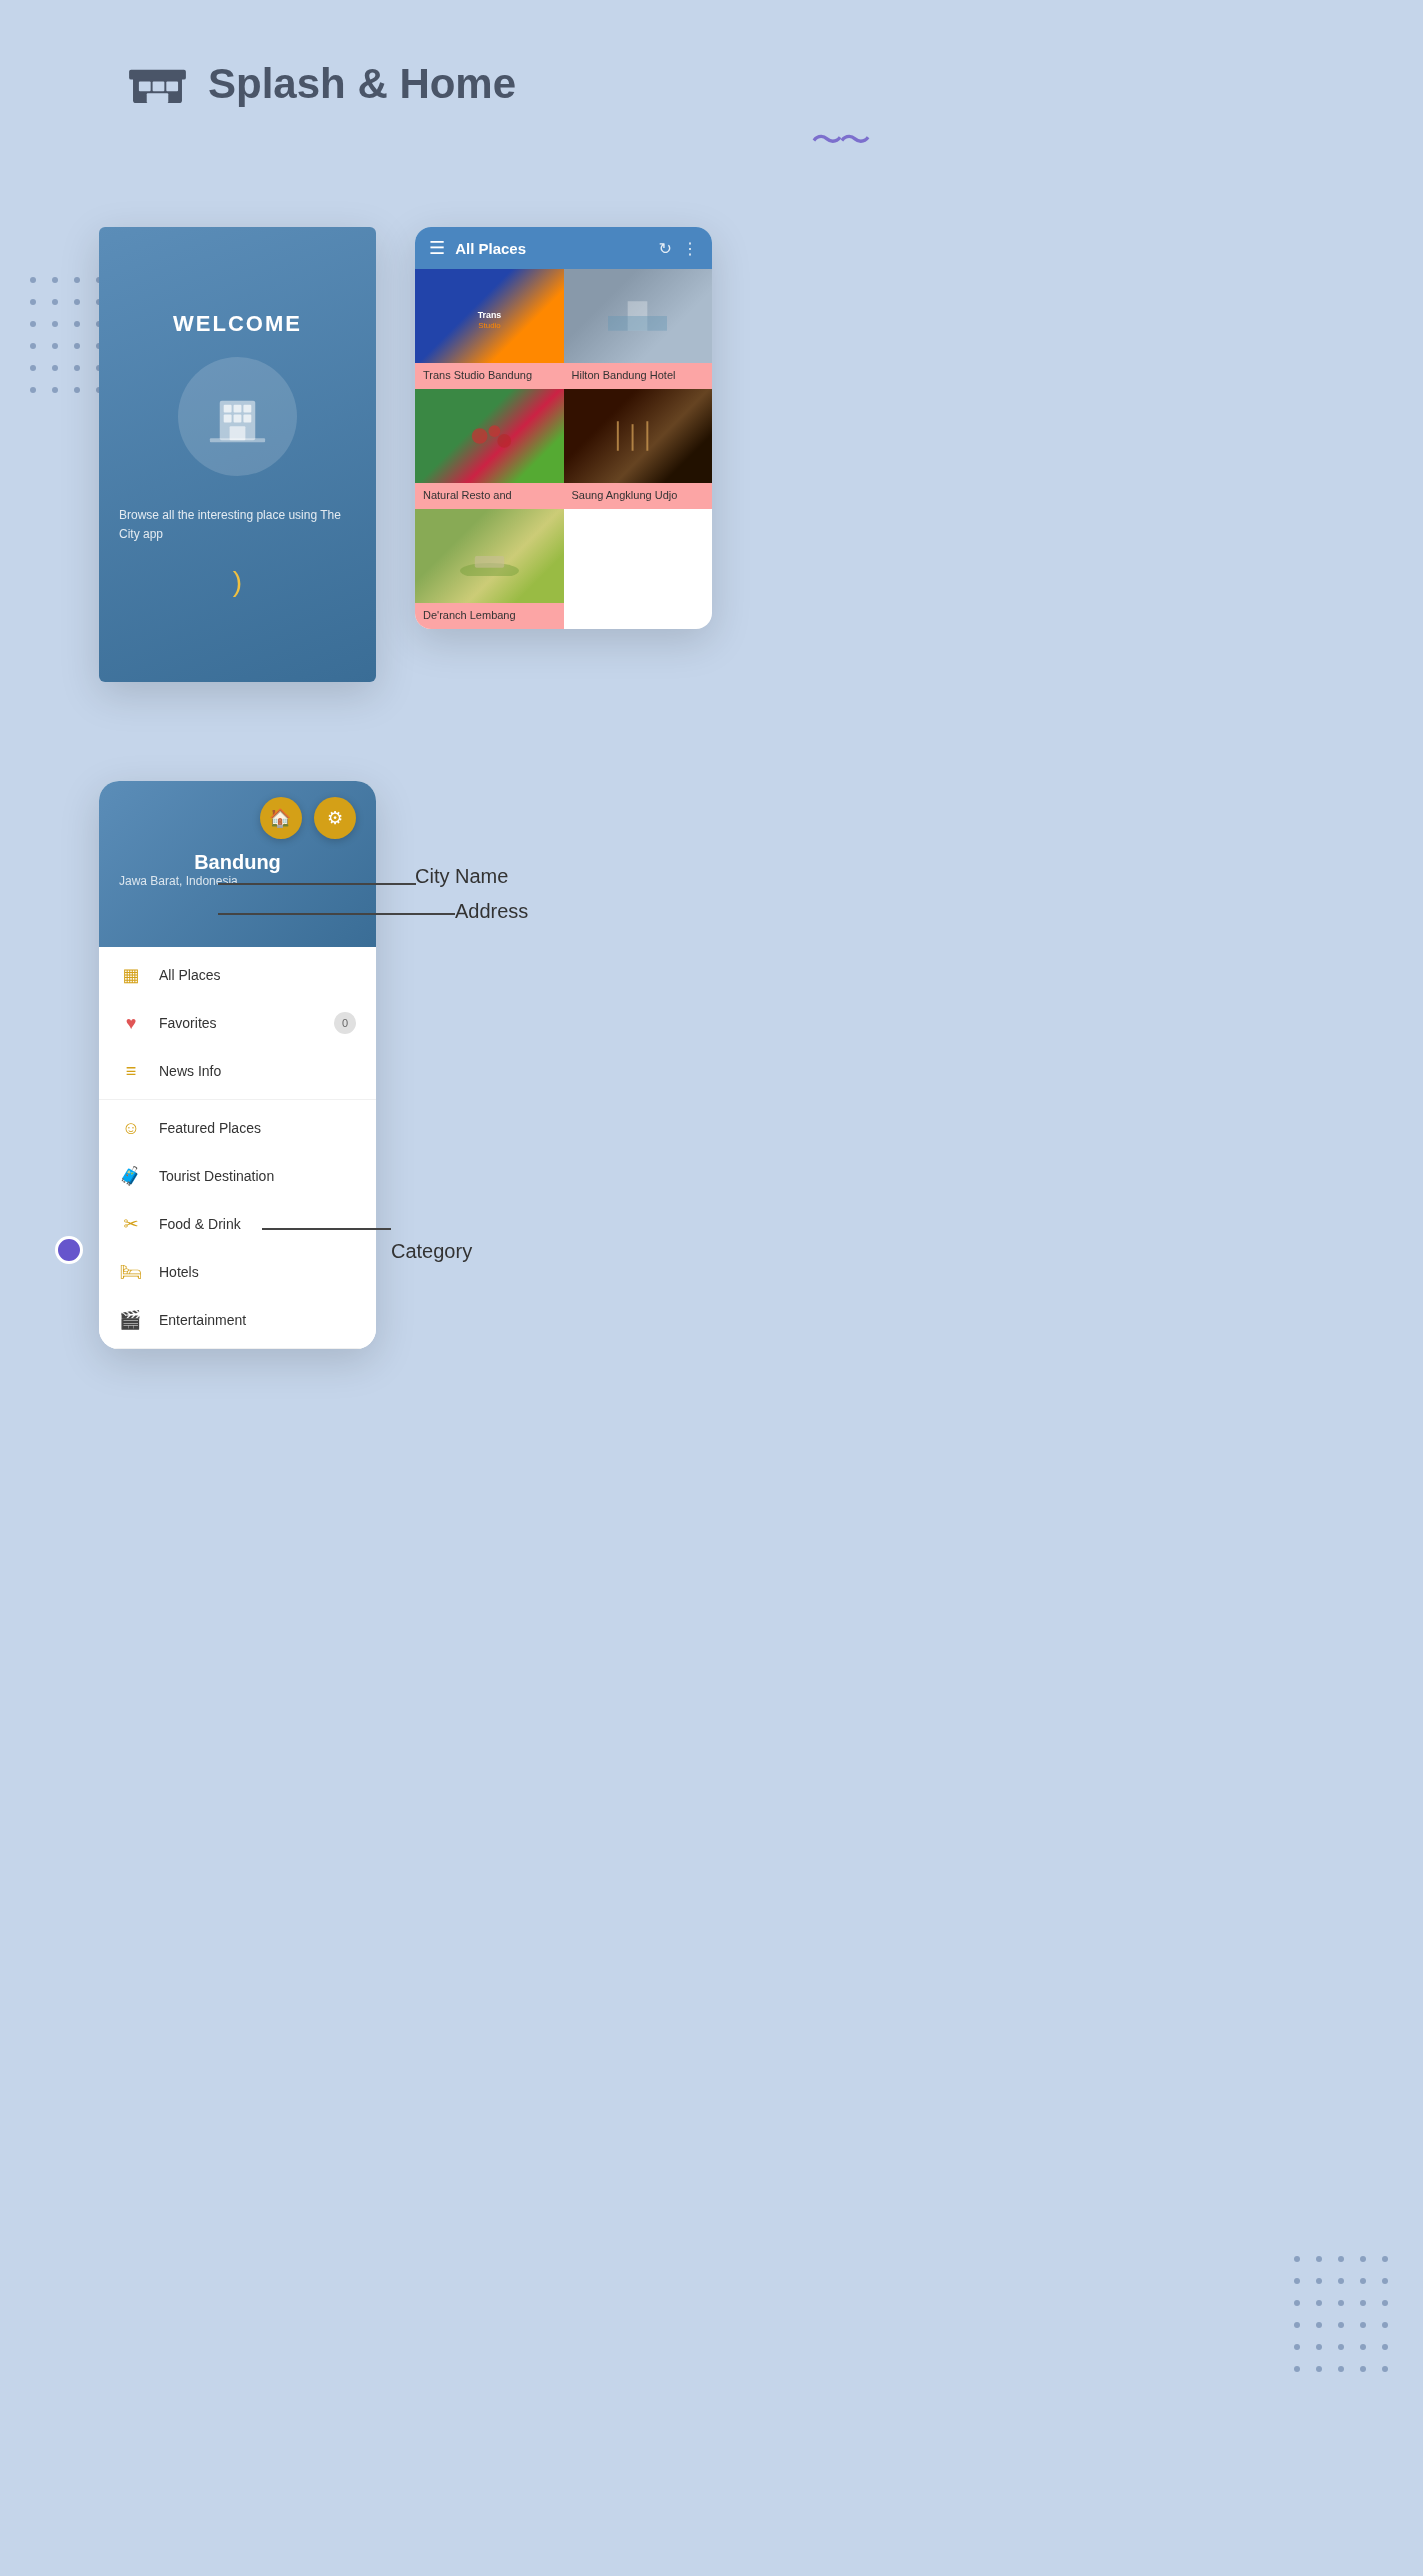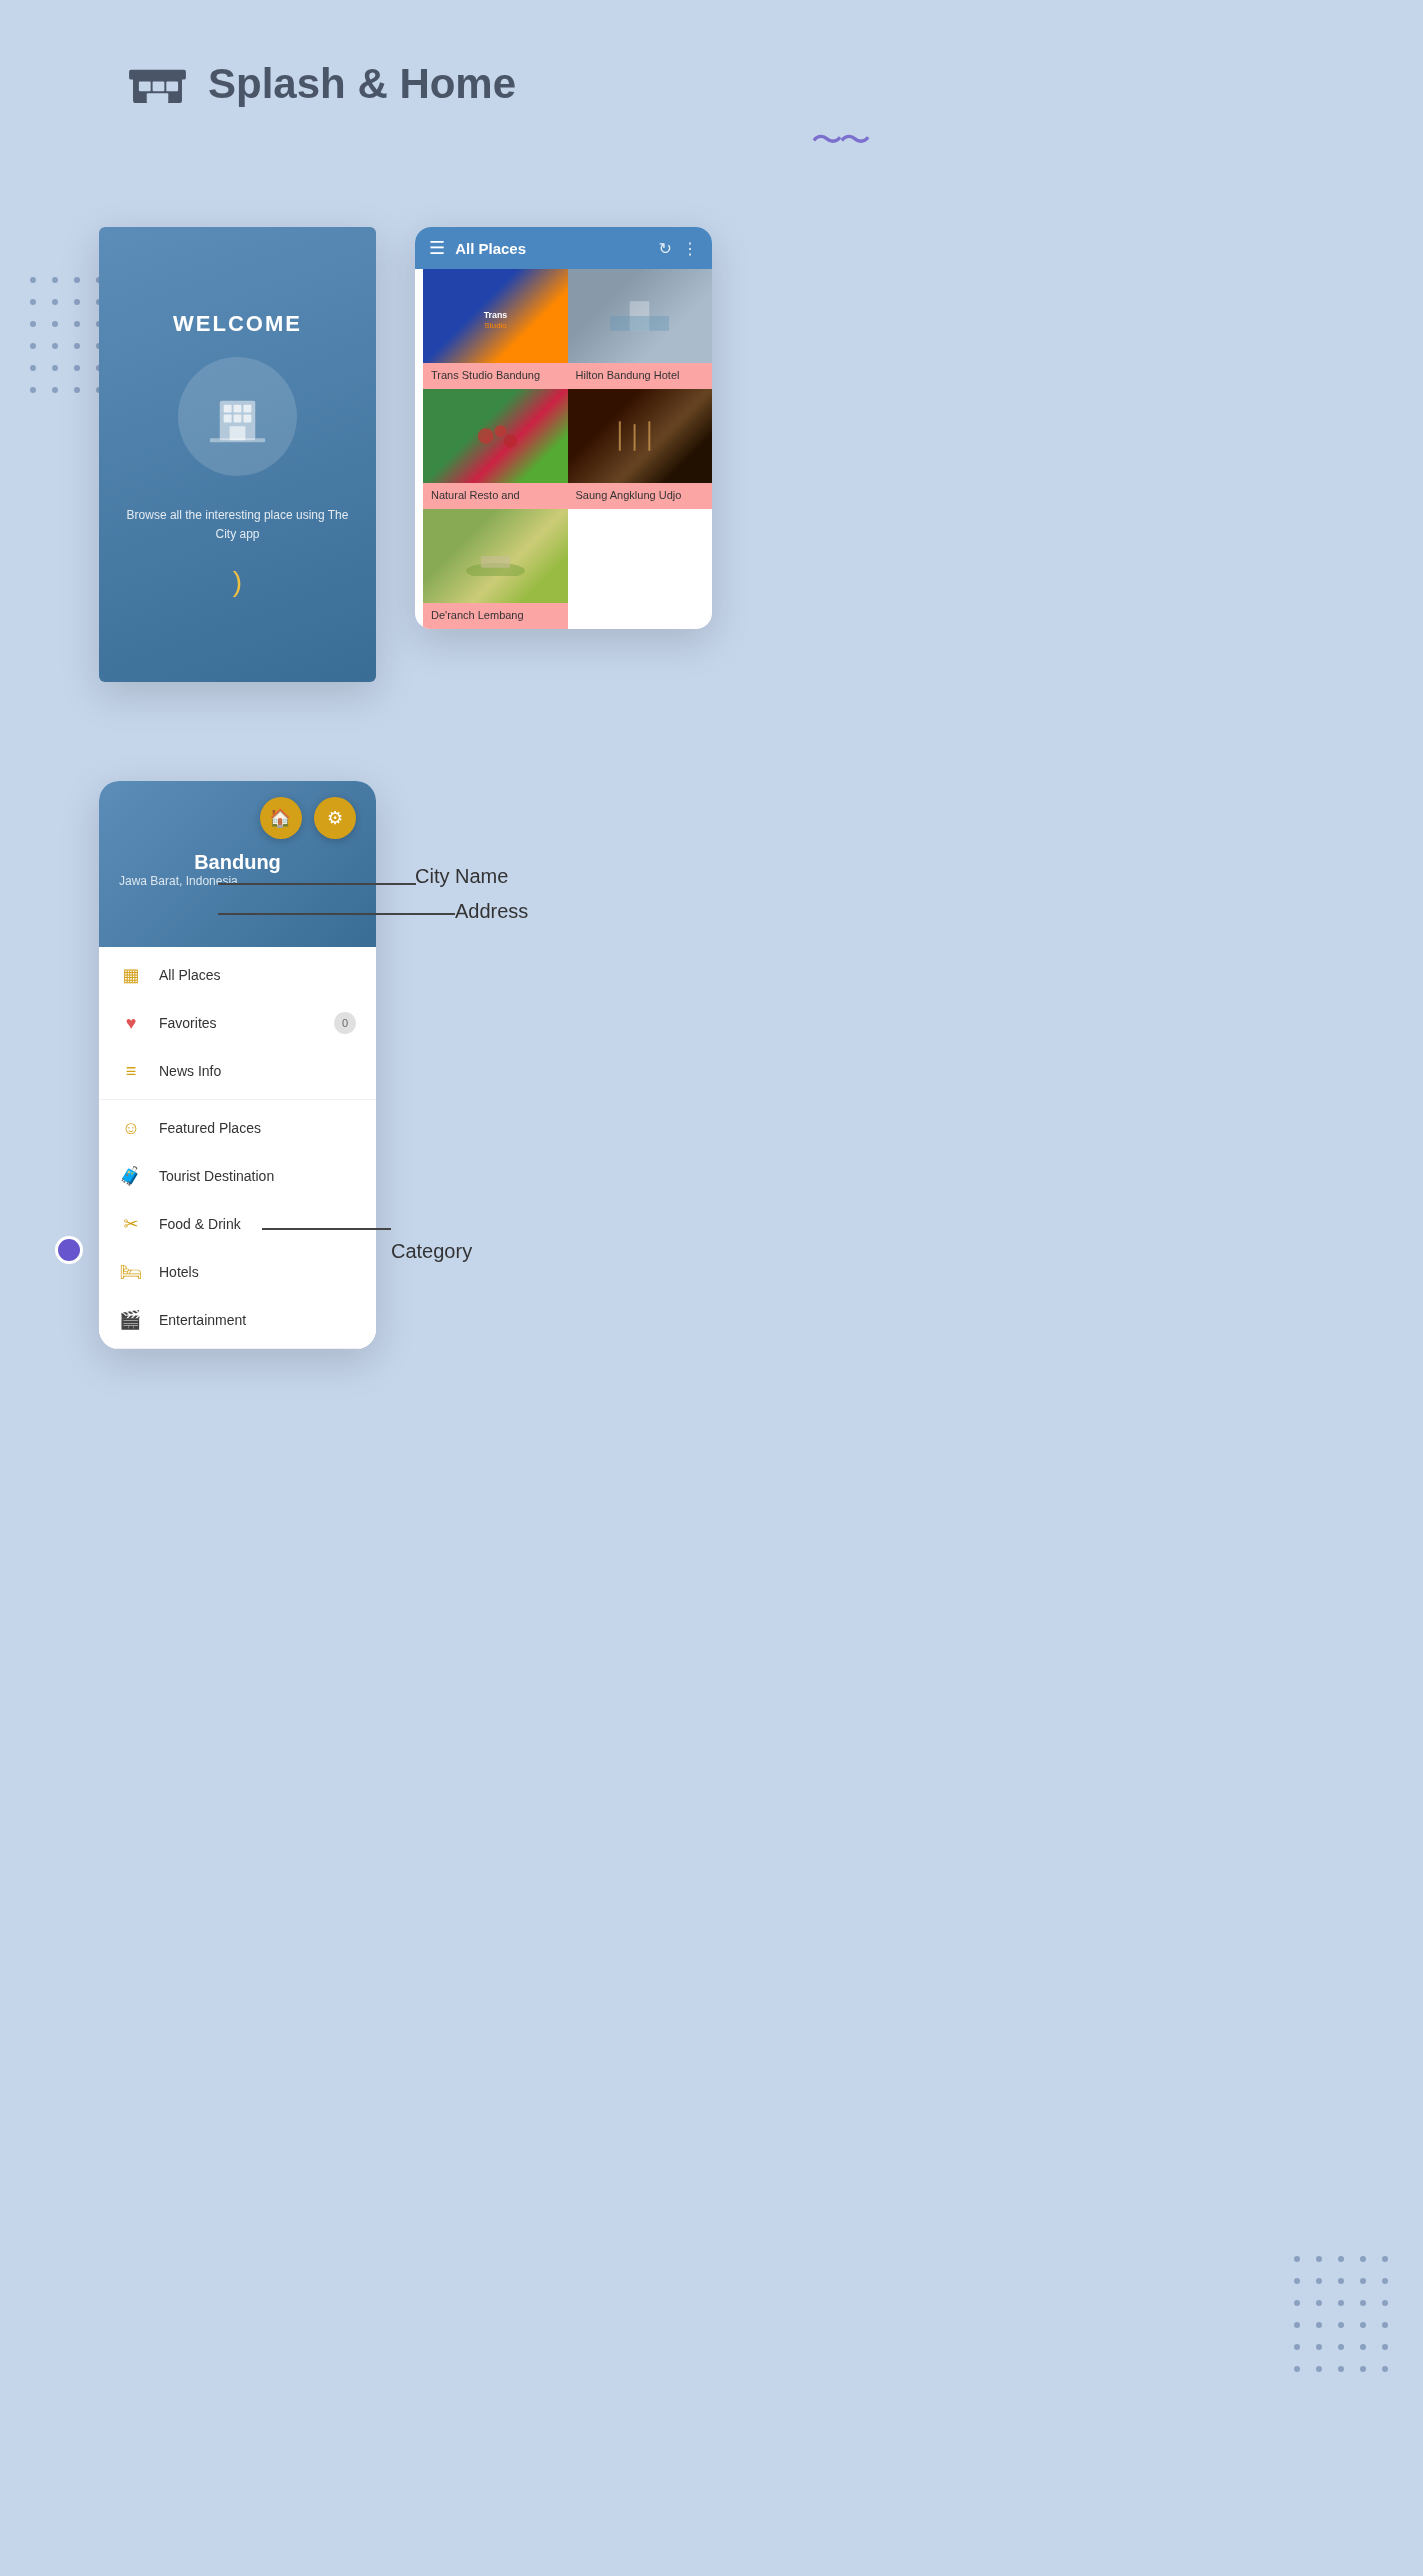--- a/index.html
+++ b/index.html
@@ -91,21 +91,20 @@
       background: rgba(255,255,255,0.15);
       border-radius: 50%;
       display: flex;
       align-items: center;
       justify-content: center;
       margin-bottom: 30px;
     }
     .splash-subtitle {
       color: rgba(255,255,255,0.85);
       font-size: 12px;
-      text-align: center;
       line-height: 1.6;
       margin-bottom: 22px;
     }
     .splash-loader {
       color: #f0c040;
       font-size: 28px;
     }
 
     
     .all-places-card {
@@ -133,21 +132,20 @@
     }
     .header-icon-btn {
       color: rgba(255,255,255,0.85);
       font-size: 16px;
       cursor: pointer;
     }
     .places-grid {
       display: grid;
       grid-template-columns: 1fr 1fr;
       gap: 0;
-      padding-left: 8px;
     }
     .place-item {
       display: flex;
       flex-direction: column;
     }
     .place-img-placeholder {
       width: 100%;
       height: 94px;
       display: flex;
       align-items: center;

